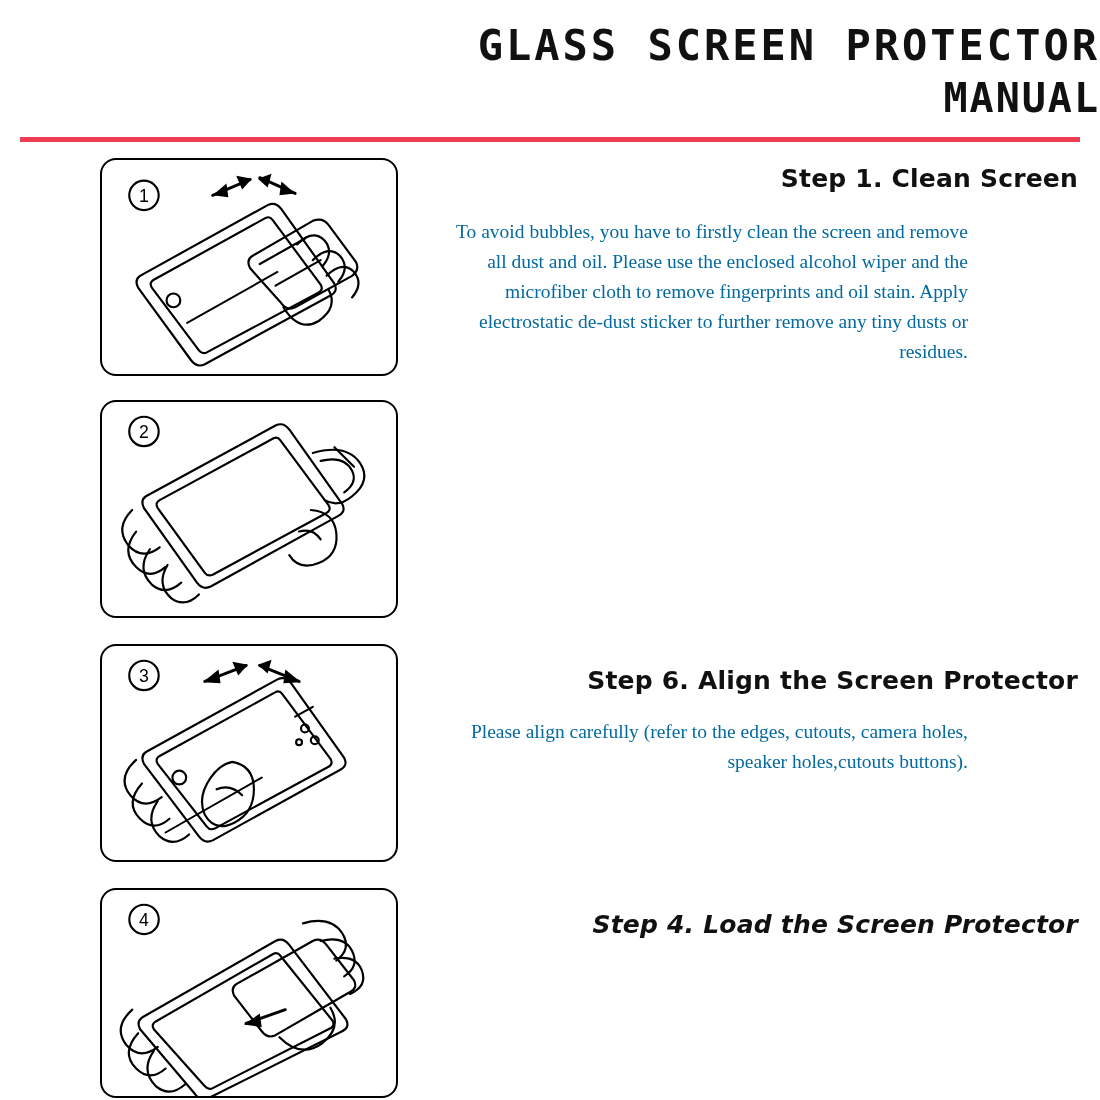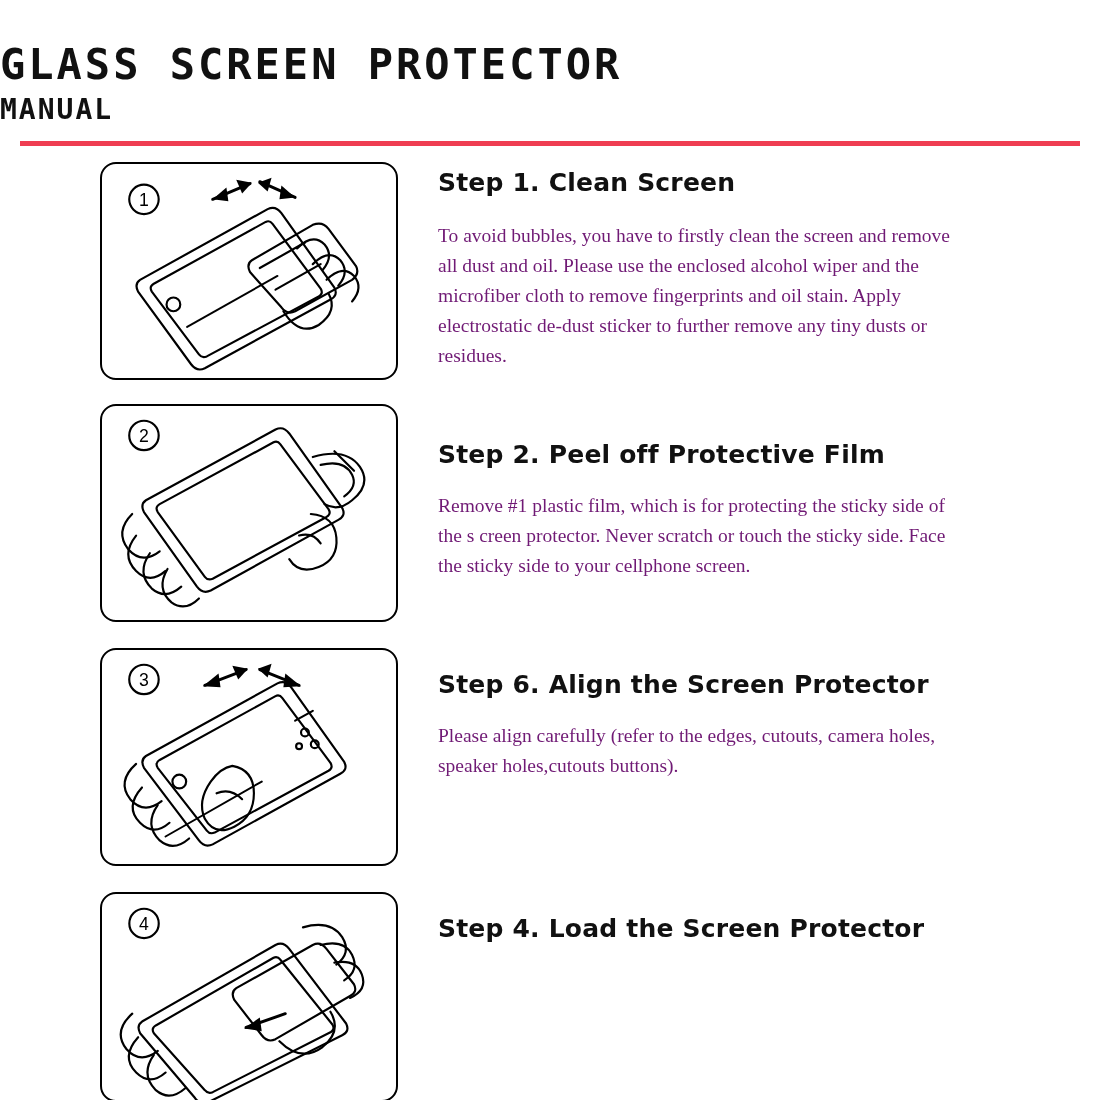--- a/index.html
+++ b/index.html
@@ -16,34 +16,34 @@
   }
   .page {
     position: relative;
     width: 1100px;
     height: 1100px;
     box-sizing: border-box;
   }
 
   
   .header {
-    padding-top: 39px;
-    text-align: left;
+    padding-top: 20px;
+    text-align: right;
   }
   .title-line {
     font-family: "DejaVu Sans Mono", monospace;
     font-weight: bold;
     font-size: 42px;
     letter-spacing: 3px;
     line-height: 1.25;
     color: #111111;
     text-transform: uppercase;
   }
   .title-line.second {
-    font-size: 28px;
+    font-size: 40px;
     letter-spacing: 2px;
   }
   .header-rule {
     margin: 14px 20px 0 20px;
     height: 5px;
     background: #ef3d52;
   }
 
   
   .steps {
@@ -76,48 +76,49 @@
   .fig-svg {
     display: block;
     width: 100%;
     height: 100%;
   }
   .step-text {
     flex: 1 1 auto;
     padding-left: 38px;
     padding-top: 6px;
     box-sizing: border-box;
+    text-align: right;
   }
   .step-heading {
     font-family: "DejaVu Sans", sans-serif;
     font-weight: bold;
     font-size: 25px;
     color: #111;
     margin: 0 0 22px 0;
     letter-spacing: 0.2px;
   }
   .step-body {
     font-family: "Liberation Serif", serif;
     font-size: 19.5px;
     line-height: 1.55;
-    color: #701a75;
+    color: #0369a1;
     margin: 0;
     max-width: 530px;
   }
 
   
   .step.s1 { margin-top: 4px; }
   .step.s2 { margin-top: 24px; }
   .step.s3 { margin-top: 26px; }
   .step.s4 { margin-top: 26px; }
 
   .step.s1 .step-heading { margin-bottom: 24px; }
   .step.s2 .step-text { padding-top: 36px; }
   .step.s3 .step-text { padding-top: 22px; }
-  .step.s4 .step-text { padding-top: 22px; }
+  .step.s4 .step-text { padding-top: 22px; font-style: italic; }
 </style>
 </head>
 <body>
 
 <div class="page">
 
   <div class="header">
     <div class="title-line">GLASS SCREEN PROTECTOR</div>
     <div class="title-line second">MANUAL</div>
     <div class="header-rule"></div>
@@ -185,24 +186,20 @@
               <path d="M34 132 Q18 152 34 168 Q48 182 64 168"></path>
               <path d="M48 150 Q34 170 50 186 Q64 198 80 184"></path>
               <path d="M66 166 Q54 186 70 200 Q84 210 98 196"></path>
 
               <path d="M212 110 Q236 112 238 134 Q240 156 220 164 Q200 172 190 156"></path>
               <path d="M200 132 Q214 128 222 140"></path>
             </g>
           </svg>
         </div>
       </div>
-      <div class="step-text">
-        <h2 class="step-heading">Step 2. Peel off Protective Film</h2>
-        <p class="step-body">Remove #1 plastic film, which is for protecting the sticky side of the s creen protector. Never scratch or touch the sticky side. Face the sticky side to your cellphone screen.</p>
-      </div>
     </div>
 
     <div class="step s3">
       <div class="fig">
         <div class="fig-box">
           <svg class="fig-svg" viewBox="0 0 298 218">
             <g fill="none" stroke="#000" stroke-width="2.2" stroke-linejoin="round" stroke-linecap="round">
               <circle cx="42" cy="30" r="15"></circle>
               <text x="42" y="37" font-family="Liberation Sans, sans-serif" font-size="18" fill="#000" stroke="none" text-anchor="middle">3</text>
 

